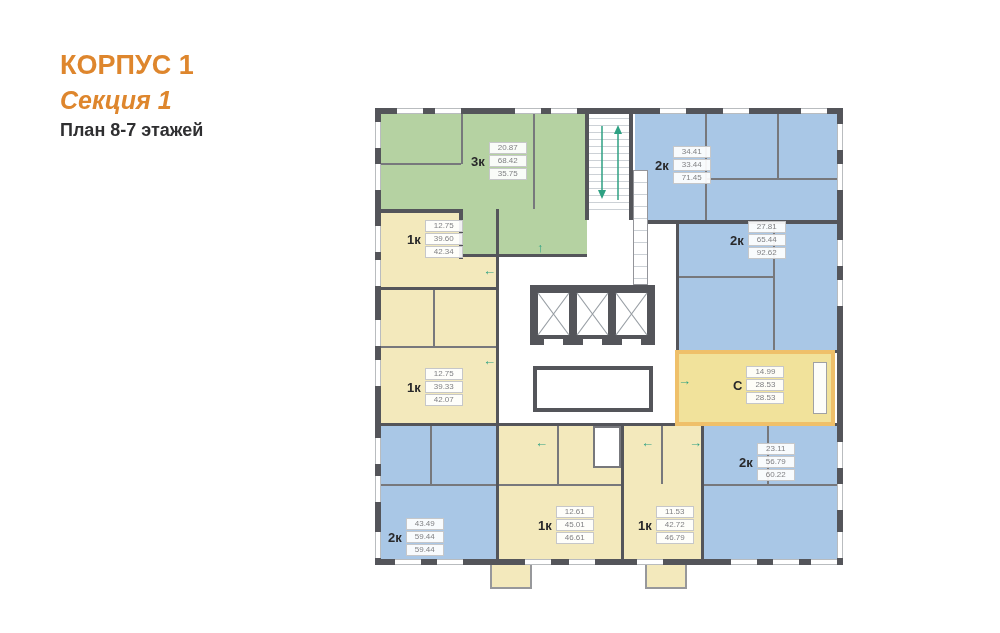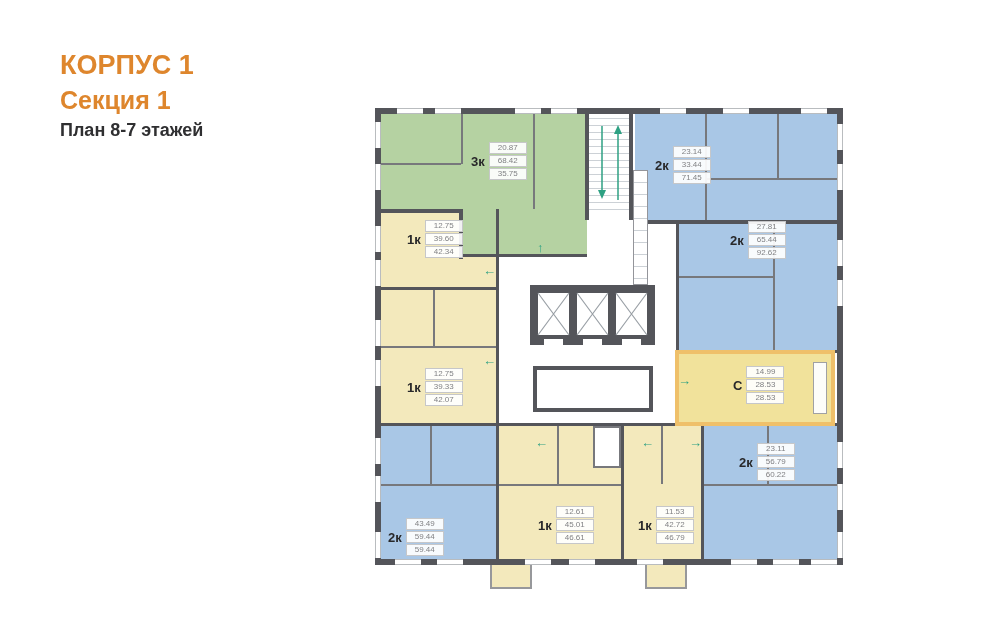--- a/index.html
+++ b/index.html
@@ -2,21 +2,21 @@
 <html style="--accent: #DE862D; --wall: #54555A; --wall_light: #77787C; --green: #B5D2A2; --blue: #A9C7E6; --yellow: #F3E9BC; --studio_fill: #F1E29B; --highlight: #EFC06A; --arrow: #2EA183; --window_line: #B9BCBF;"><head>
 <meta charset="utf-8">
 <style>
   html,body{margin:0;padding:0;}
   body{width:1000px;height:633px;position:relative;overflow:hidden;background:#ffffff;
        font-family:"Liberation Sans", sans-serif;}
 
   
   .title{position:absolute;left:60px;font-weight:bold;}
   .t1{top:50px;font-size:27px;color:var(--accent);}
-  .t2{top:86px;font-size:25px;color:var(--accent);}
+  .t2{top:86px;font-size:25px;color:var(--accent);font-style:italic;}
   .t3{top:120px;font-size:18px;color:#2f2f31;}
 
   
   #plan{position:absolute;left:375px;top:108px;width:468px;height:457px;background:#fff;}
   #plan .outer{position:absolute;inset:0;border:6px solid var(--wall);z-index:4;pointer-events:none;}
 
   .region{position:absolute;z-index:1;}
   .fill-green{background:var(--green);}
   .fill-blue{background:var(--blue);}
   .fill-yellow{background:var(--yellow);}
@@ -194,21 +194,21 @@
     <span class="apt-type">3к</span>
     <span class="apt-areas">
       <span class="area-box">20.87</span>
       <span class="area-box">68.42</span>
       <span class="area-box">35.75</span>
     </span>
   </div>
   <div class="apt-label" style="left:280px;top:38px">
     <span class="apt-type">2к</span>
     <span class="apt-areas">
-      <span class="area-box">23.14</span>
+      <span class="area-box">34.41</span>
       <span class="area-box">33.44</span>
       <span class="area-box">71.45</span>
     </span>
   </div>
   <div class="apt-label" style="left:32px;top:112px">
     <span class="apt-type">1к</span>
     <span class="apt-areas">
       <span class="area-box">12.75</span>
       <span class="area-box">39.60</span>
       <span class="area-box">42.34</span>

